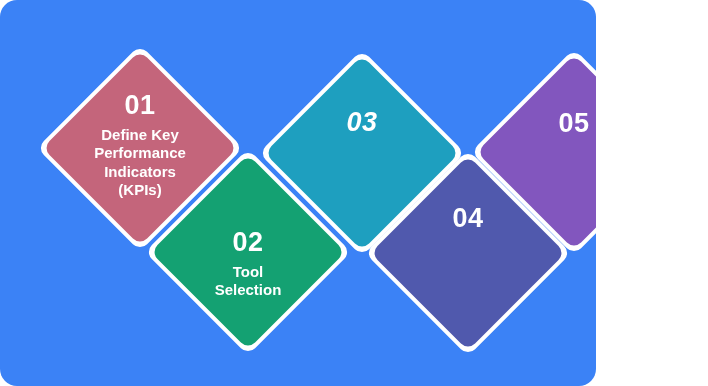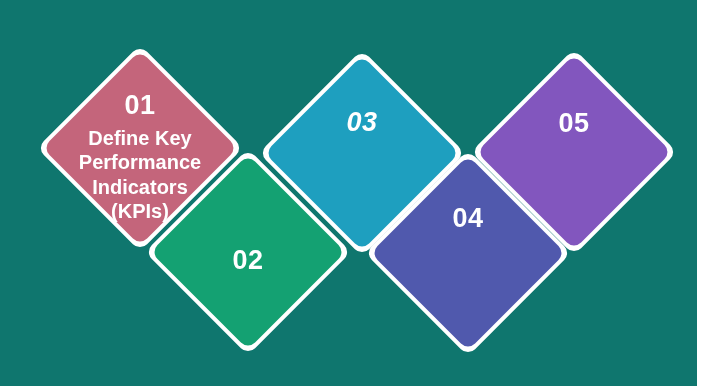--- a/index.html
+++ b/index.html
@@ -6,24 +6,25 @@
   html, body {
     margin: 0;
     padding: 0;
     background: #ffffff;
   }
   body {
     font-family: "Liberation Sans", sans-serif;
   }
   #canvas {
     position: relative;
-    width: 697px;
+    width: 596px;
     height: 386px;
-    background: #0f766e;
+    background: #3b82f6;
     overflow: hidden;
+    border-radius: 17px;
   }
   .diamond {
     position: absolute;
     width: 138px;
     height: 138px;
     border-radius: 10px;
     transform: rotate(45deg);
     box-sizing: border-box;
   }
   .diamond-group {
@@ -46,21 +47,21 @@
     pointer-events: none;
   }
   .diamond-number {
     font-size: 27px;
     font-weight: bold;
     line-height: 1.0;
     letter-spacing: 0.5px;
     margin-bottom: 7px;
   }
   .diamond-label {
-    font-size: 20px;
+    font-size: 15px;
     font-weight: bold;
     line-height: 1.22;
     padding: 0 8px;
     white-space: pre-line;
   }
   .d-shadow {
     position: absolute;
     width: 138px;
     height: 138px;
     border-radius: 10px;
@@ -95,20 +96,22 @@
       <div class="diamond" style="left: -69px; top: -69px; background: rgb(130, 86, 190);"></div>
       <div class="diamond-content" style="top: -42px; gap: 43px;">
         <div class="diamond-number">05</div>
       </div>
     </div>
     <div class="diamond-group" style="left: 248px; top: 252px;">
       <div class="d-shadow" style="left: -73px; top: -73px; width: 146px; height: 146px; background: rgb(255, 255, 255);"></div>
       <div class="diamond" style="left: -69px; top: -69px; background: rgb(20, 161, 114);"></div>
       <div class="diamond-content" style="top: -44px; justify-content: center;">
         <div class="diamond-number">02</div>
+        <div class="diamond-label">Tool
+Selection</div>
       </div>
     </div>
     <div class="diamond-group" style="left: 468px; top: 253px;">
       <div class="d-shadow" style="left: -73px; top: -73px; width: 146px; height: 146px; background: rgb(255, 255, 255);"></div>
       <div class="diamond" style="left: -69px; top: -69px; background: rgb(80, 89, 173);"></div>
       <div class="diamond-content" style="top: -48px; text-align: center;">
         <div class="diamond-number">04</div>
       </div>
     </div>
   </div>

